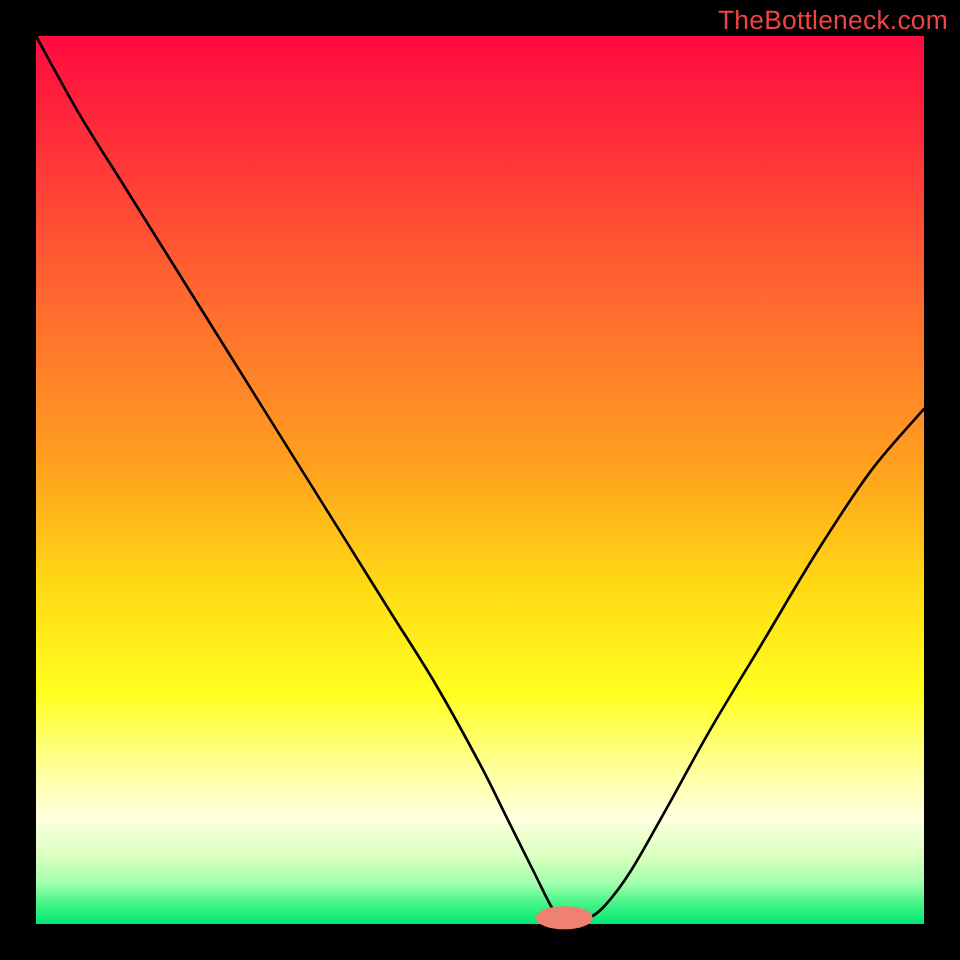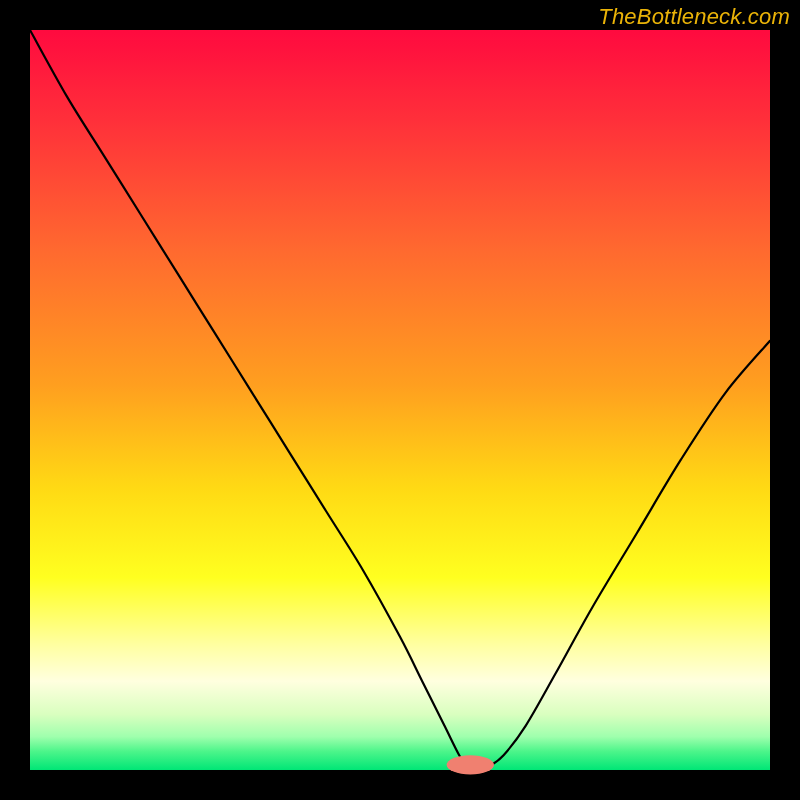--- a/index.html
+++ b/index.html
@@ -13,27 +13,26 @@
   }
   .chart-wrap {
     position: relative;
     width: 800px;
     height: 800px;
   }
   .watermark {
     position: absolute;
     top: 4px;
     right: 10px;
-    color: #eab308;
+    color: #ef4444;
     font-size: 22px;
     font-weight: 500;
     letter-spacing: 0.2px;
     z-index: 5;
     user-select: none;
-    font-style: italic;
   }
   svg {
     display: block;
   }
 </style>
 </head>
 <body>
 
 <div class="chart-wrap">
   <div class="watermark">TheBottleneck.com</div>

